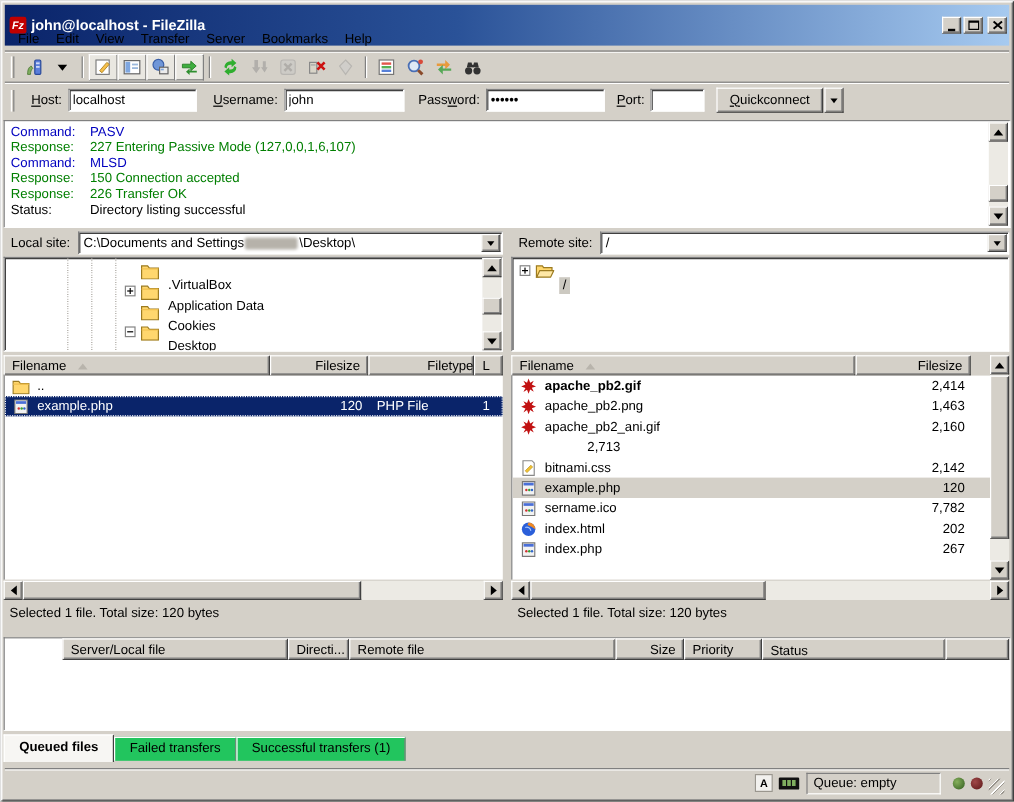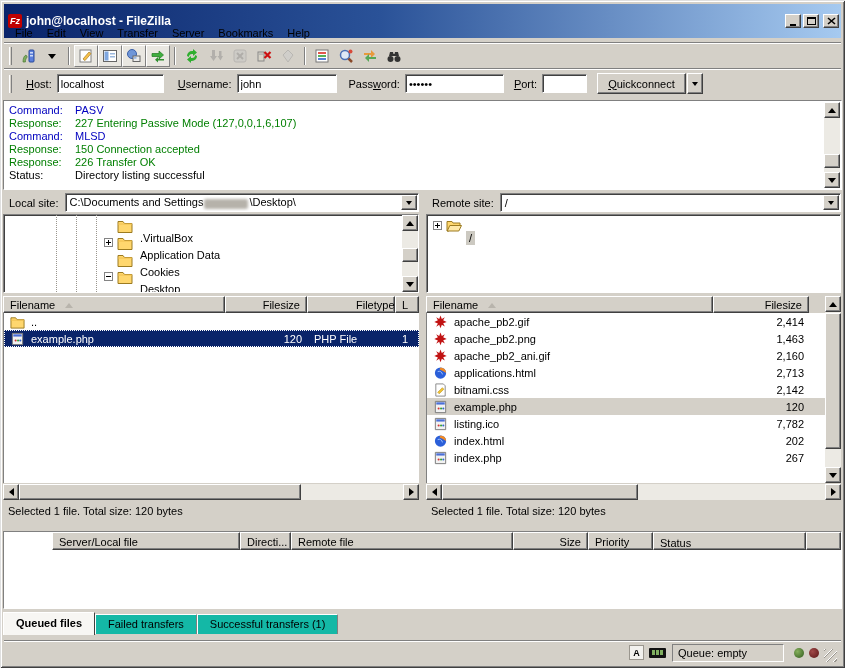--- a/index.html
+++ b/index.html
@@ -126,21 +126,21 @@
   .status-text{ position:absolute; left:0; right:0; top:310px; height:17px; padding:2px 0 0 5px; }
 
   
   .queue{ position:absolute; left:3px; top:531px; width:839px; height:78px; background:#fff;
     border:1px solid; border-color:#808080 #fff #fff #808080; }
   .queue-headers{ display:flex; height:18px;margin-left:48px; }
   .queue-headers .col-h{ height:18px; }
 
   
   .tabs{ position:absolute; left:3px; top:612px; height:23px; display:flex; align-items:flex-start; }
-  .tab{ padding:3px 12px 0 12px; height:20px; margin-top:2px; background:#14b8a6;
+  .tab{ padding:3px 12px 0 12px; height:20px; margin-top:2px; background:#22c55e;
     border:1px solid; border-color:#fff #808080 #808080 #fff; border-bottom:none; white-space:nowrap; }
   .tab.active{ margin-top:0; height:23px; background:#f7f6f3; font-weight:bold; padding-top:4px;
     border-color:#fff #404040 #404040 #fff; }
 
   
   .statusbar{ position:absolute; left:4px; right:4px; top:640px; height:24px;
     border-top:1px solid #808080; box-shadow:inset 0 1px 0 #fff;
     display:flex; align-items:center; justify-content:flex-end; padding-right:4px; }
   .ascii-ind{ width:15px; height:15px; background:#f2f1ee; border:1px solid #9a968e;
     font-weight:bold; font-size:9px; text-align:center; line-height:14px; margin-right:5px; }
@@ -532,61 +532,53 @@
         <div class="col-h" style="width: 287px;">
           <span>Filename</span>
           <span class="sort-tri"></span>
         </div>
         <div class="col-h right" style="width: 96px;">
           <span>Filesize</span>
         </div>
       </div>
     <div class="list" style="right:16px">
         <div class="file-row">
+          <span class="cell" style="width: 287px; font-weight: bold;">
+            <span class="file-icon"><svg viewBox="0 0 16 14">
+                <path d="M8 0l1.4 3.7L12.6 2l-1.8 3.2L14.6 7l-3.7 1.3 1.7 3.5-3.2-2L8 13.6 6.6 9.9 3.4 12l1.8-3.5L1.4 7l3.8-1.8L3.4 2l3.2 1.7z" fill="#c11212"></path>
+              </svg></span>
+            <span>apache_pb2.gif</span>
+          </span>
+          <span class="cell right" style="width: 96px;">
+            <span>2,414</span>
+          </span>
+        </div>
+        <div class="file-row">
           <span class="cell" style="width: 287px;">
             <span class="file-icon"><svg viewBox="0 0 16 14">
                 <path d="M8 0l1.4 3.7L12.6 2l-1.8 3.2L14.6 7l-3.7 1.3 1.7 3.5-3.2-2L8 13.6 6.6 9.9 3.4 12l1.8-3.5L1.4 7l3.8-1.8L3.4 2l3.2 1.7z" fill="#c11212"></path>
               </svg></span>
-            <span>apache_pb2.gif</span>
-          </span>
-          <span class="cell right" style="width: 96px;">
-            <span>2,414</span>
+            <span>apache_pb2.png</span>
+          </span>
+          <span class="cell right" style="width: 96px;">
+            <span>1,463</span>
           </span>
         </div>
         <div class="file-row">
           <span class="cell" style="width: 287px;">
             <span class="file-icon"><svg viewBox="0 0 16 14">
                 <path d="M8 0l1.4 3.7L12.6 2l-1.8 3.2L14.6 7l-3.7 1.3 1.7 3.5-3.2-2L8 13.6 6.6 9.9 3.4 12l1.8-3.5L1.4 7l3.8-1.8L3.4 2l3.2 1.7z" fill="#c11212"></path>
               </svg></span>
-            <span>apache_pb2.png</span>
-          </span>
-          <span class="cell right" style="width: 96px;">
-            <span>1,463</span>
-          </span>
-        </div>
-        <div class="file-row">
-          <span class="cell" style="width: 287px;">
-            <span class="file-icon"><svg viewBox="0 0 16 14">
-                <path d="M8 0l1.4 3.7L12.6 2l-1.8 3.2L14.6 7l-3.7 1.3 1.7 3.5-3.2-2L8 13.6 6.6 9.9 3.4 12l1.8-3.5L1.4 7l3.8-1.8L3.4 2l3.2 1.7z" fill="#c11212"></path>
-              </svg></span>
             <span>apache_pb2_ani.gif</span>
           </span>
           <span class="cell right" style="width: 96px;">
             <span>2,160</span>
           </span>
         </div>
         <div class="file-row">
-          <span class="cell" style="width: 287px;">
-            <span class="file-icon"><svg viewBox="0 0 16 14">
-                <circle cx="8" cy="7" r="6" fill="#2b5fd9"></circle>
-                <path d="M8 1a6 6 0 016 6l-3.5-2.2L7 3.2z" fill="#f08a24"></path>
-                <path d="M5 5.5a3.5 3.5 0 015 3" stroke="#9fc3ff" fill="none"></path>
-              </svg></span>
-            <span>applications.html</span>
-          </span>
           <span class="cell right" style="width: 96px;">
             <span>2,713</span>
           </span>
         </div>
         <div class="file-row">
           <span class="cell" style="width: 287px;">
             <span class="file-icon"><svg viewBox="0 0 16 14">
                 <path d="M3 .5h8l2 2v11H3z" fill="#fff" stroke="#888"></path>
                 <path d="M5 9.5l5-5 1.6 1.6-5 5z" fill="#f2c230" stroke="#b8901e" stroke-width=".6"></path>
               </svg></span>
@@ -613,21 +605,21 @@
         </div>
         <div class="file-row">
           <span class="cell" style="width: 287px;">
             <span class="file-icon"><svg viewBox="0 0 16 14">
                 <path d="M2.5 1h11v12h-11z" fill="#f2f2f2" stroke="#777"></path>
                 <rect x="3.5" y="2" width="9" height="2.4" fill="#4a6fd8"></rect>
                 <circle cx="6" cy="8.5" r="1.1" fill="#d23333"></circle>
                 <circle cx="8.6" cy="8.5" r="1.1" fill="#33a033"></circle>
                 <circle cx="11" cy="8.5" r="1.1" fill="#3366cc"></circle>
               </svg></span>
-            <span>listing.ico</span>
+            <span>sername.ico</span>
           </span>
           <span class="cell right" style="width: 96px;">
             <span>7,782</span>
           </span>
         </div>
         <div class="file-row">
           <span class="cell" style="width: 287px;">
             <span class="file-icon"><svg viewBox="0 0 16 14">
                 <circle cx="8" cy="7" r="6" fill="#2b5fd9"></circle>
                 <path d="M8 1a6 6 0 016 6l-3.5-2.2L7 3.2z" fill="#f08a24"></path>
@@ -680,21 +672,21 @@
     <div class="queue-headers">
         <div class="col-h" style="width: 188px;">
           <span>Server/Local file</span>
         </div>
         <div class="col-h" style="width: 51px;">
           <span>Directi...</span>
         </div>
         <div class="col-h" style="width: 222px;">
           <span>Remote file</span>
         </div>
-        <div class="col-h right" style="width: 75px;">
+        <div class="col-h right" style="width: 57px;">
           <span>Size</span>
         </div>
         <div class="col-h" style="width: 65px;">
           <span>Priority</span>
         </div>
         <div class="col-h" style="width: 153px; align-items: flex-end;">
           <span>Status</span>
         </div>
         <div class="col-h" style="flex: 1 1 0%;"></div>
       </div>

